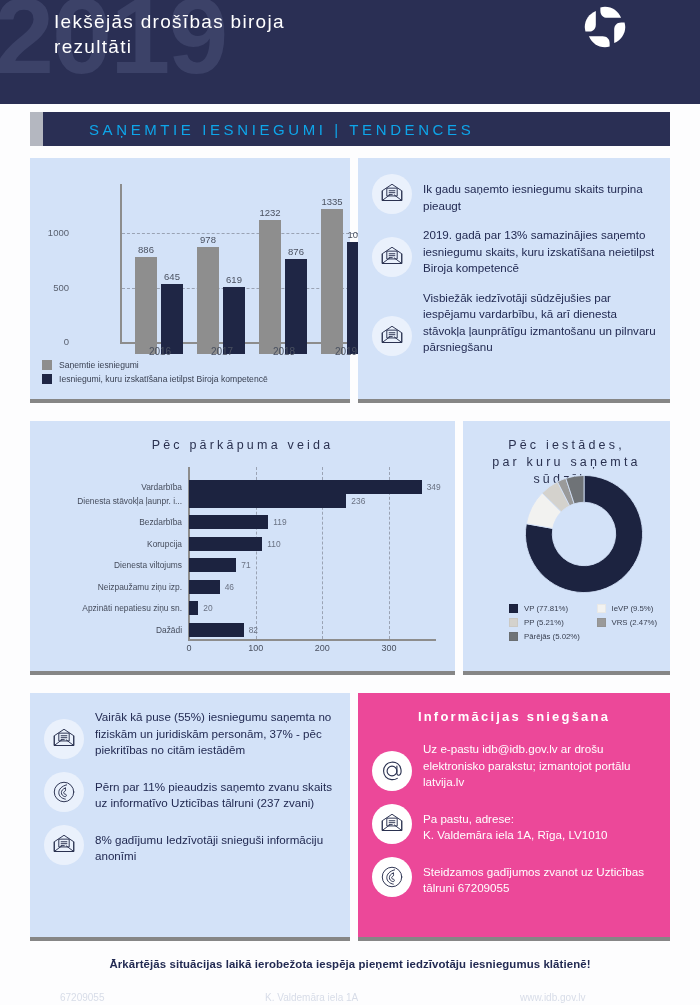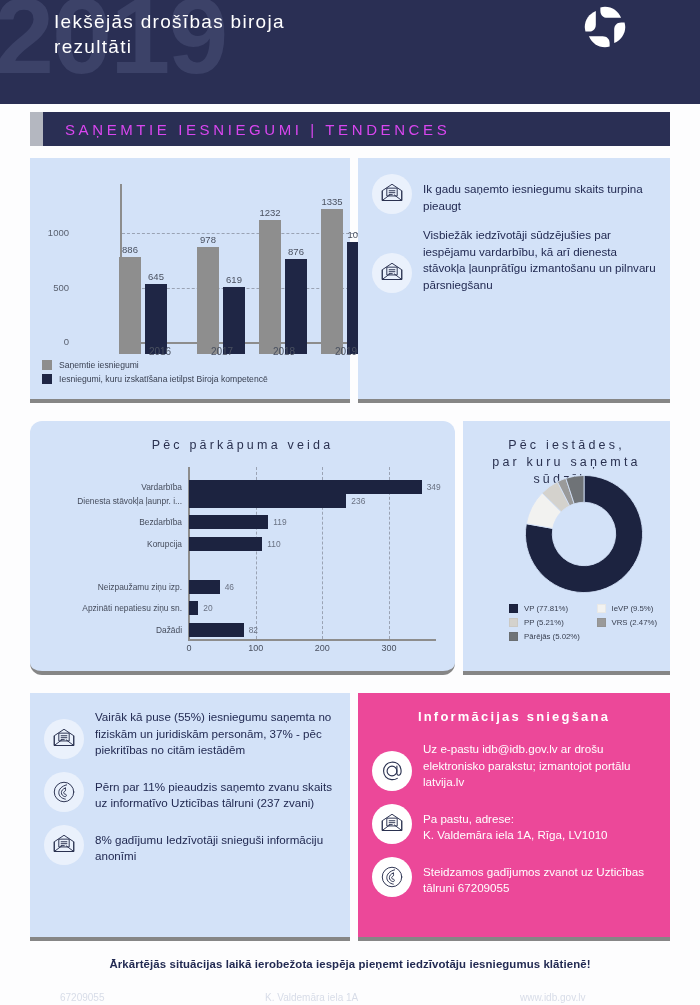--- a/index.html
+++ b/index.html
@@ -39,21 +39,21 @@
   .section-bar-wrap {
     position: absolute; left: 30px; top: 112px; width: 640px; height: 34px;
     display: flex;
   }
   .section-accent { width: 13px; background: #b4b7c0; }
   .section-bar {
     flex: 1; background: #2a2f54; display: flex; align-items: center;
     padding-left: 22px;
   }
   .section-bar span {
-    color: #d946ef; font-size: 15px; letter-spacing: 3.6px; font-weight: 400;
+    color: #0ea5e9; font-size: 15px; letter-spacing: 3.6px; font-weight: 400; margin-left: 24px;
   }
 
   
   .panel {
     position: absolute; background: #d3e2f8;
     border-bottom: 4px solid #868686;
   }
   .panel.dark { background: #ec4899; border-bottom-color: #868686; }
 
   
@@ -166,21 +166,21 @@
 
   <div class="panel" id="panel-vbar" style="left:30px; top:158px; width:320px; height:245px;">
     <div class="vbar-chart" id="vbar-chart">
         <div class="vb-axis-y"></div>
         <div class="vb-axis-x"></div>
         <div class="vb-ylabel" style="top:152px">0</div>
         <div class="vb-grid" style="top:103.51724137931035px"></div>
         <div class="vb-ylabel" style="top:97.51724137931035px">500</div>
         <div class="vb-grid" style="top:49.03448275862068px"></div>
         <div class="vb-ylabel" style="top:43.03448275862068px">1000</div>
-        <div class="vb-group" style="left:42px; height:158px">
+        <div class="vb-group" style="left:58px; height:158px">
           <div class="vb-bar gray" style="height:96.54344827586208px"></div>
           <div class="vb-val" style="left:-3px; bottom:98.54344827586208px">886</div>
           <div class="vb-bar navy" style="height:70.28275862068965px"></div>
           <div class="vb-val" style="left:23px; bottom:72.28275862068965px">645</div>
         </div>
         <div class="vb-xlabel" style="left:58px">2016</div>
         <div class="vb-group" style="left:120px; height:158px">
           <div class="vb-bar gray" style="height:106.56827586206896px"></div>
           <div class="vb-val" style="left:-3px; bottom:108.56827586206896px">978</div>
           <div class="vb-bar navy" style="height:67.4496551724138px"></div>
@@ -238,27 +238,43 @@
               <g fill="none" stroke="#2a3150" stroke-width="1.5" stroke-linejoin="round">
                 <path d="M5 30 L5 15 L20 5 L35 15 L35 30 Z"></path>
                 <rect x="12" y="11" width="16" height="12"></rect>
                 <path d="M15 15 h10 M15 18 h10 M15 21 h6"></path>
                 <path d="M5 30 L17 21 M35 30 L23 21"></path>
                 <path d="M5 15 L5 30 L35 30 L35 15"></path>
               </g>
             </svg>
           </div>
           <div class="bullet-text">
+            <div>2019. gadā par 13% samazinājies saņemto iesniegumu skaits, kuru izskatīšana neietilpst Biroja kompetencē</div>
+          </div>
+        </div>
+        <div class="bullet">
+          <div class="bullet-icon">
+            <svg viewBox="0 0 40 40" width="26" height="26">
+              <g fill="none" stroke="#2a3150" stroke-width="1.5" stroke-linejoin="round">
+                <path d="M5 30 L5 15 L20 5 L35 15 L35 30 Z"></path>
+                <rect x="12" y="11" width="16" height="12"></rect>
+                <path d="M15 15 h10 M15 18 h10 M15 21 h6"></path>
+                <path d="M5 30 L17 21 M35 30 L23 21"></path>
+                <path d="M5 15 L5 30 L35 30 L35 15"></path>
+              </g>
+            </svg>
+          </div>
+          <div class="bullet-text">
             <div>Visbiežāk iedzīvotāji sūdzējušies par iespējamu vardarbību, kā arī dienesta stāvokļa ļaunprātīgu izmantošanu un pilnvaru pārsniegšanu</div>
           </div>
         </div>
       </div>
   </div>
 
-  <div class="panel" id="panel-hbar" style="left:30px; top:421px; width:425px; height:254px;border-radius:12px;">
+  <div class="panel" id="panel-hbar" style="left:30px; top:421px; width:425px; height:254px;">
     <div class="chart-title">Pēc pārkāpuma veida</div>
     <div class="hbar-area" id="hbar-area">
         <div class="hb-axis"></div>
         <div class="hb-axis-x"></div>
         <div class="hb-tick" style="left:126px">0</div>
         <div class="hb-grid" style="left:207.66666666666669px"></div>
         <div class="hb-tick" style="left:192.66666666666669px">100</div>
         <div class="hb-grid" style="left:274.33333333333337px"></div>
         <div class="hb-tick" style="left:259.33333333333337px">200</div>
         <div class="hb-grid" style="left:341px"></div>
@@ -275,20 +291,25 @@
         </div>
         <div class="hb-row" style="top:47px">
           <div class="hb-label">Bezdarbība</div>
           <div class="hb-bar" style="width:79.33333333333333px"></div>
           <div class="hb-val" style="left:225.33333333333331px">119</div>
         </div>
         <div class="hb-row" style="top:68.5px">
           <div class="hb-label">Korupcija</div>
           <div class="hb-bar" style="width:73.33333333333334px"></div>
           <div class="hb-val" style="left:219.33333333333334px">110</div>
+        </div>
+        <div class="hb-row" style="top:90px">
+          <div class="hb-label">Dienesta viltojums</div>
+          <div class="hb-bar" style="width:47.33333333333333px"></div>
+          <div class="hb-val" style="left:193.33333333333331px">71</div>
         </div>
         <div class="hb-row" style="top:111.5px">
           <div class="hb-label">Neizpaužamu ziņu izp.</div>
           <div class="hb-bar" style="width:30.666666666666664px"></div>
           <div class="hb-val" style="left:176.66666666666666px">46</div>
         </div>
         <div class="hb-row" style="top:133px">
           <div class="hb-label">Apzināti nepatiesu ziņu sn.</div>
           <div class="hb-bar" style="width:9.333333333333334px"></div>
           <div class="hb-val" style="left:155.33333333333334px">20</div>

